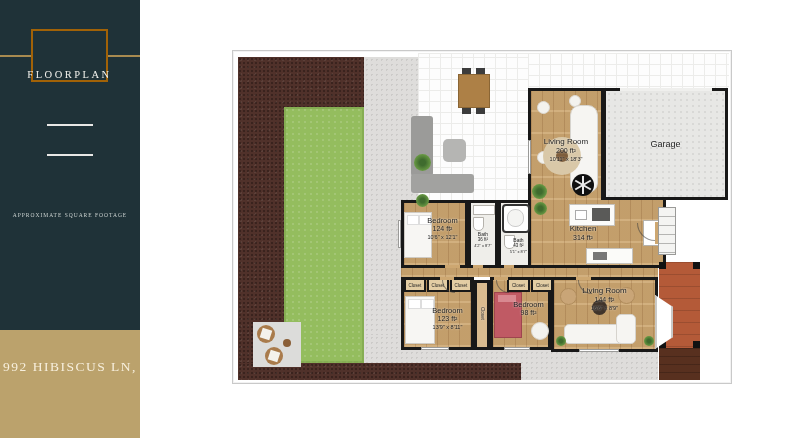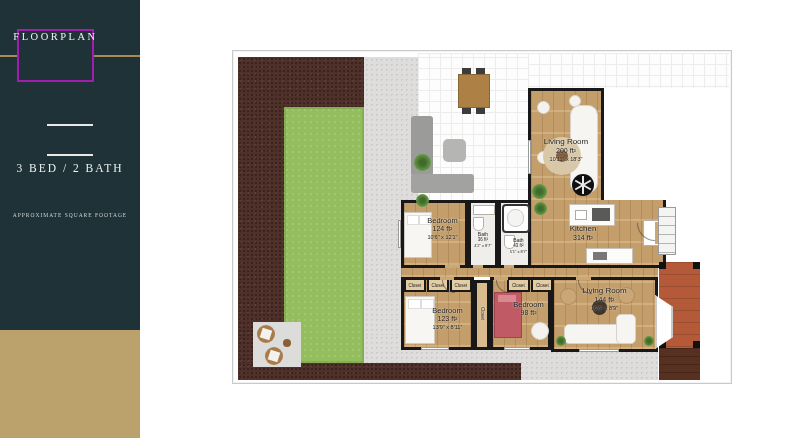--- a/index.html
+++ b/index.html
@@ -4,22 +4,22 @@
 <style>
   html,body{margin:0;padding:0;}
   body{width:800px;height:438px;background:#ffffff;overflow:hidden;
        font-family:"Liberation Sans",sans-serif;}
   .abs{position:absolute;}
   .stage{position:relative;width:800px;height:438px;background:#fff;}
 
   
   .sidebar{position:absolute;left:0;top:0;width:140px;height:438px;background:#1f3238;}
   .gold-line{position:absolute;left:0;top:55px;width:140px;height:2px;background:#a88b50;z-index:1;}
-  .brand-box{position:absolute;left:17px;top:29px;width:73px;height:49px;border:2px solid #a21caf;
-             background:#1f3238;z-index:2;display:flex;align-items:flex-start;justify-content:center;}
+  .brand-box{position:absolute;left:31px;top:29px;width:73px;height:49px;border:2px solid #a16207;
+             background:#1f3238;z-index:2;display:flex;align-items:flex-end;justify-content:center;}
   .brand-box span{font-family:"Liberation Serif",serif;font-size:10.5px;letter-spacing:2.5px;color:#f2f1ec;}
   .sb-divider{position:absolute;left:47px;width:46px;height:2px;background:#e8e8e6;}
   .sb-text{position:absolute;left:0;width:140px;text-align:center;color:#eef0ef;
            font-family:"Liberation Serif",serif;}
   .t-fact{font-size:11.5px;letter-spacing:2px;}
   .t-living{font-size:14px;letter-spacing:2px;}
   .t-caption{font-size:5.5px;letter-spacing:1px;color:#ccd3d1;}
   .address-block{position:absolute;left:0;bottom:0;width:140px;height:108px;background:#bba26c;
                  text-align:center;padding-top:27px;box-sizing:border-box;}
   .address-block div{font-family:"Liberation Serif",serif;font-size:13.5px;letter-spacing:1.5px;
@@ -81,23 +81,23 @@
 
 <div class="stage">
 
   <aside class="sidebar">
     <div class="gold-line"></div>
     <div class="brand-box">
       <span>FLOORPLAN</span>
     </div>
     <div class="sb-divider" style="top:124px;"></div>
     <div class="sb-divider" style="top:154px;"></div>
-    <div class="sb-text t-fact" style="top:162px;">3 BED / 2 BATH</div>
     <div class="sb-text t-caption" style="top:212px;">APPROXIMATE SQUARE FOOTAGE</div>
     <div class="address-block">
+      <div>992 HIBISCUS LN,</div>
     </div>
   </aside>
 
   <div class="plan">
     <div class="property"></div>
 
     <div class="abs dirt" style="left:12px;top:13px;width:143px;height:50px;"></div>
     <div class="abs dirt" style="left:150px;top:13px;width:153px;height:10px;"></div>
     <div class="abs dirt" style="left:12px;top:13px;width:46px;height:323px;"></div>
     <div class="abs path" style="left:138px;top:13px;width:54px;height:323px;"></div>
@@ -143,20 +143,26 @@
       </div>
     </div>
     <div class="fan" style="left:346px;top:130px;">
         <i></i>
         <i class="f2"></i>
         <i class="f3"></i>
       </div>
     <div class="plant" style="left:306px;top:140px;width:15px;height:15px;"></div>
     <div class="win" style="left:302px;top:96px;width:3px;height:34px;"></div>
 
+    <div class="room garagefloor" style="left:377px;top:44px;width:125px;height:112px;">
+      <div class="abs" style="left:14px;top:-3px;width:92px;height:3px;background:#efefed;"></div>
+      <div class="rl" style="top:48px;">
+        <span class="nm" style="font-size:9px;">Garage</span>
+      </div>
+    </div>
 
     <div class="room wood" style="left:305px;top:156px;width:135px;height:68px;border-left:none;border-top:none;">
       <div class="abs" style="left:38px;top:4px;width:44px;height:20px;background:#fbfbf9;border:1px solid #c6c3bd;">
         <div class="abs" style="left:22px;top:3px;width:18px;height:13px;background:#5a5a58;"></div>
         <div class="abs" style="left:5px;top:5px;width:10px;height:8px;background:#fff;border:1px solid #aaa;"></div>
       </div>
       <div class="abs" style="left:55px;top:48px;width:45px;height:14px;background:#fbfbf9;border:1px solid #c6c3bd;">
         <div class="abs" style="left:6px;top:3px;width:14px;height:8px;background:#777;"></div>
       </div>
       <div class="abs" style="right:4px;top:20px;width:14px;height:24px;background:#fff;border:1px solid #b5b2ac;"></div>

